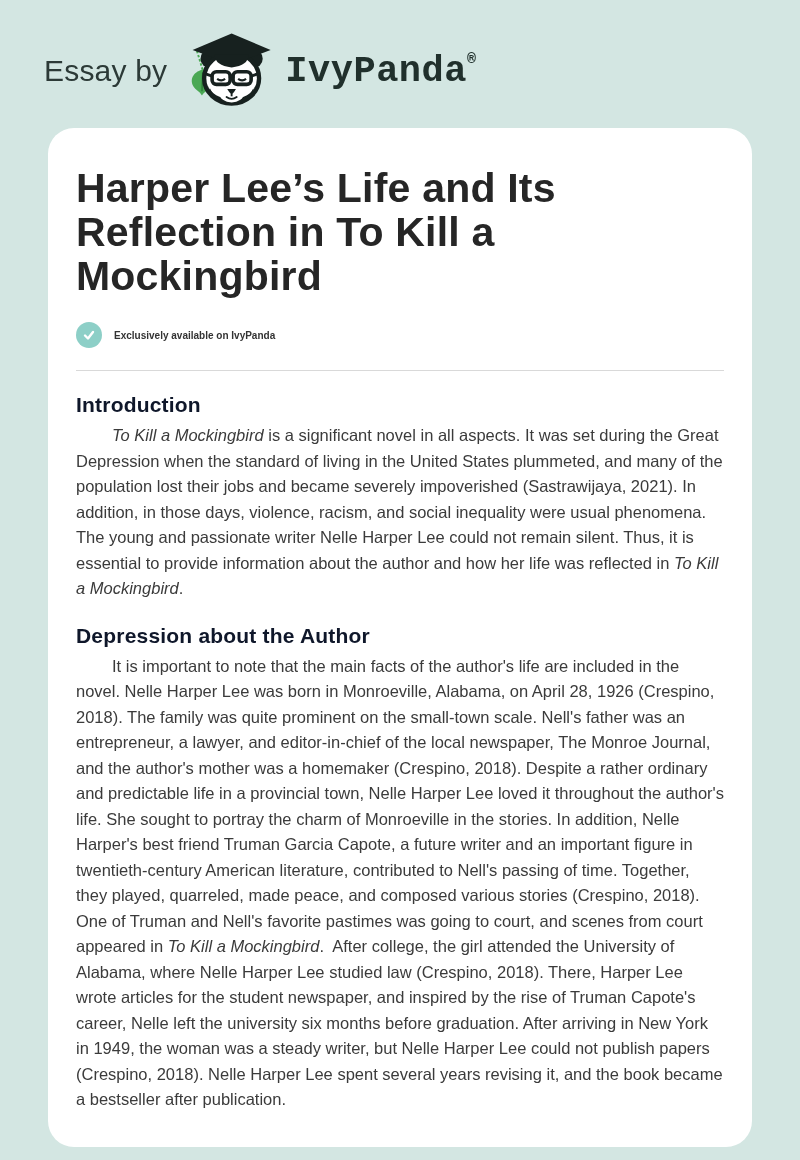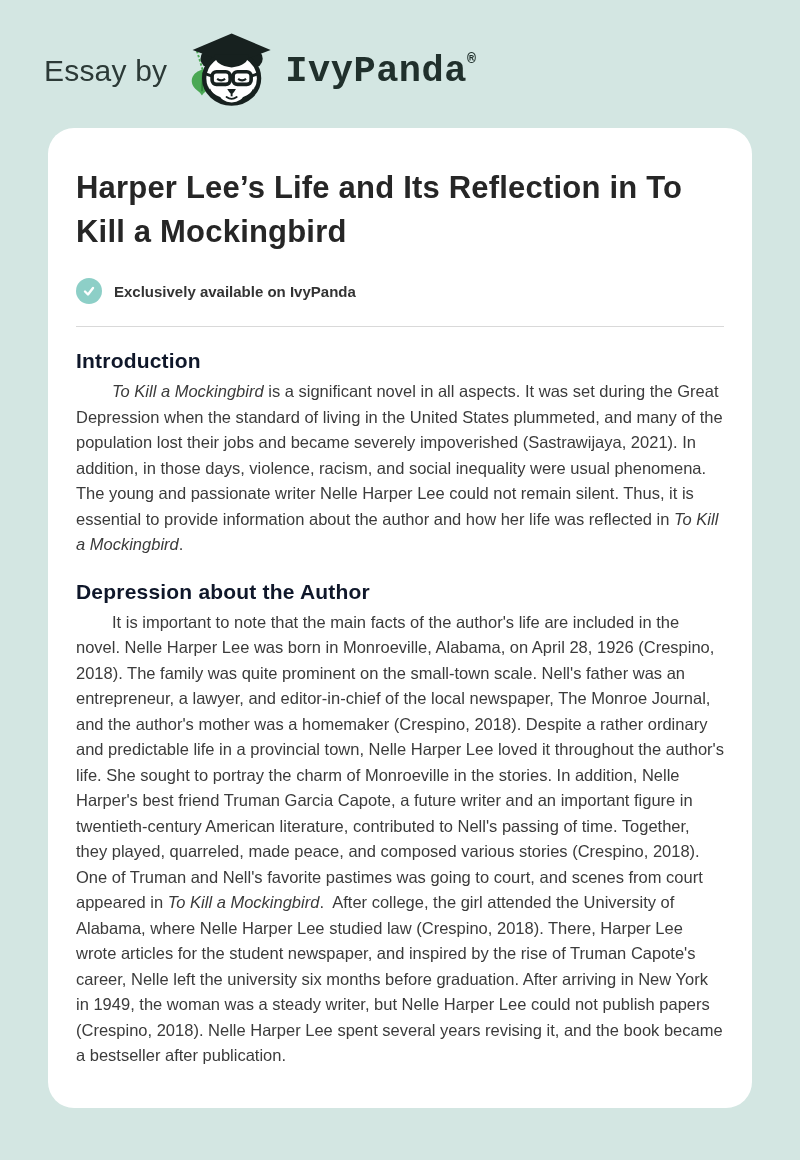--- a/index.html
+++ b/index.html
@@ -39,32 +39,32 @@
   
   .card{
     width:704px;margin:16px auto 0 48px;
     background:var(--card);
     border-radius:26px;
     padding:38px 28px 34px 28px;
     min-height:980px;
   }
   h1{
     margin:0 0 24px 0;
-    font-size:31px;line-height:44px;
+    font-size:41px;line-height:44px;
     color:var(--title);font-weight:700;letter-spacing:.2px;
   }
   .badge{
     display:flex;align-items:center;gap:12px;margin:0 0 22px 0;
   }
   .badge .circle{
     width:26px;height:26px;border-radius:50%;
     background:var(--check);
     display:flex;align-items:center;justify-content:center;flex:0 0 auto;
   }
-  .badge .label{font-size:15px;font-weight:700;color:#333;}
+  .badge .label{font-size:10px;font-weight:700;color:#333;}
   .divider{border:none;border-top:1px solid var(--divider);margin:0 0 6px 0;}
   h2{
     font-size:21px;color:#0f172a;font-weight:700;
     margin:22px 0 6px 0;letter-spacing:.2px;
   }
   p{
     margin:0 0 30px 0;
     font-size:16.5px;line-height:25.5px;color:var(--body);
     text-indent:36px;
     text-align:left;

